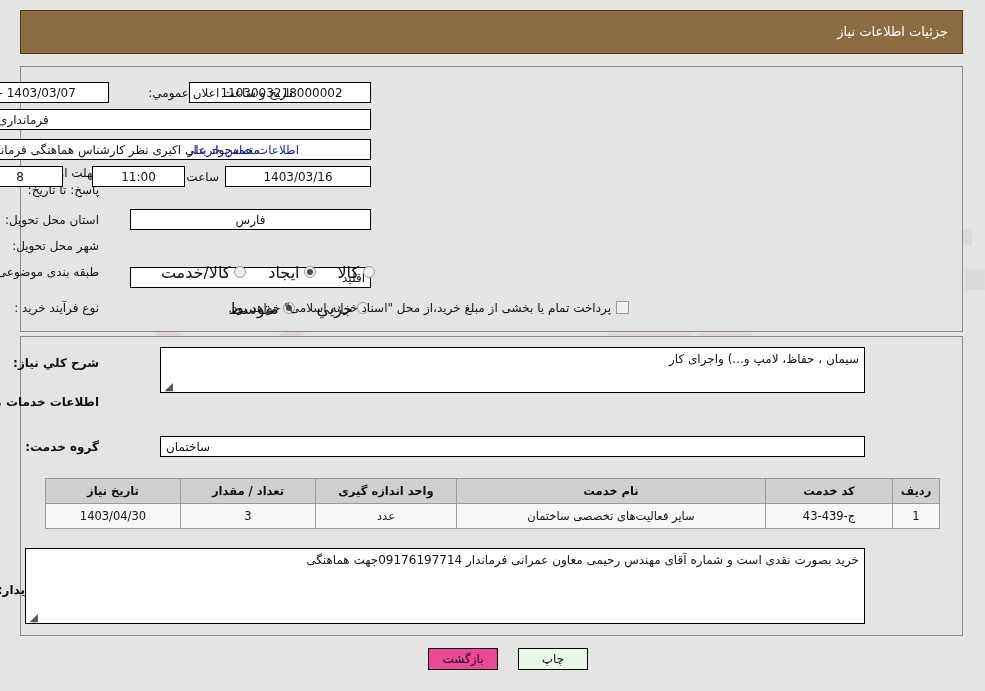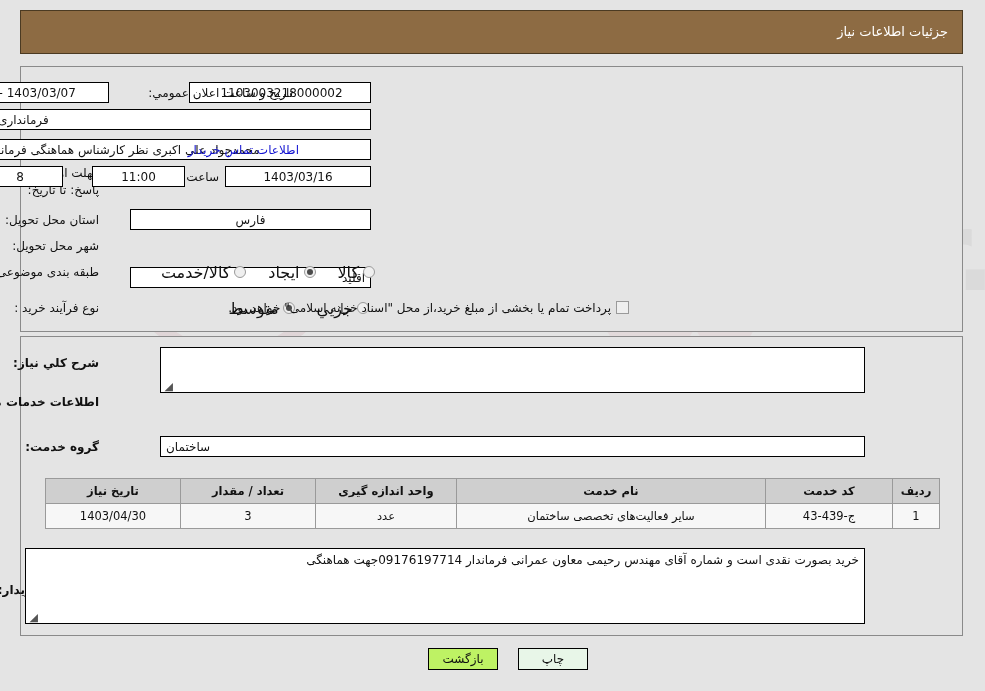--- a/index.html
+++ b/index.html
@@ -189,21 +189,21 @@
     font-family: "DejaVu Sans", "Liberation Sans", sans-serif;
     font-size: 12px;
     line-height: 20px;
     text-align: center;
     cursor: pointer;
     z-index: 3;
     color: #111;
     padding: 0;
   }
   #btn-print  { left: 518px; top: 648px; width: 70px; background: #e8f6e8; }
-  #btn-back   { left: 428px; top: 648px; width: 70px; background: #bef264; }
+  #btn-back   { left: 428px; top: 648px; width: 70px; background: #ec4899; }
 </style>
 </head>
 <body>
 
 <div class="watermark">
   <svg width="985" height="260" viewBox="0 0 985 260" xmlns="http://www.w3.org/2000/svg">
     <g opacity="0.30">
       <path d="M120 10 L340 10 L340 105 Q340 175 230 215 Q120 175 120 105 Z" fill="none" stroke="#cfa8ae" stroke-width="13"></path>
       <path d="M165 48 L295 48 L295 100 Q295 145 230 170 Q165 145 165 100 Z" fill="none" stroke="#cfa8ae" stroke-width="10"></path>
     </g>
@@ -271,20 +271,21 @@
   </span>
 </div>
 <div class="lbl" style="right:356px; top:301px;">
   <span class="chk"></span><span>پرداخت تمام یا بخشی از مبلغ خرید،از محل "اسناد خزانه اسلامی" خواهد بود.</span>
 </div>
 
 <div class="panel" id="panel-mid"></div>
 
 <div class="lbl bold" style="right:886px; top:356px;">شرح کلي نیاز:</div>
 <div class="area" style="right:120px; top:347px; width:705px; height:46px;">
+  <div>سیمان ، حفاظ، لامپ و...) واجرای کار</div>
   <span class="grip">◢</span>
 </div>
 
 <div class="lbl bold" style="right:886px; top:395px;">اطلاعات خدمات مورد نیاز</div>
 
 <div class="lbl bold" style="right:886px; top:440px;">گروه خدمت:</div>
 <div class="fld" style="right:120px; top:436px; width:705px; text-align:left;">ساختمان</div>
 
 <table class="tbl">
   <thead>

